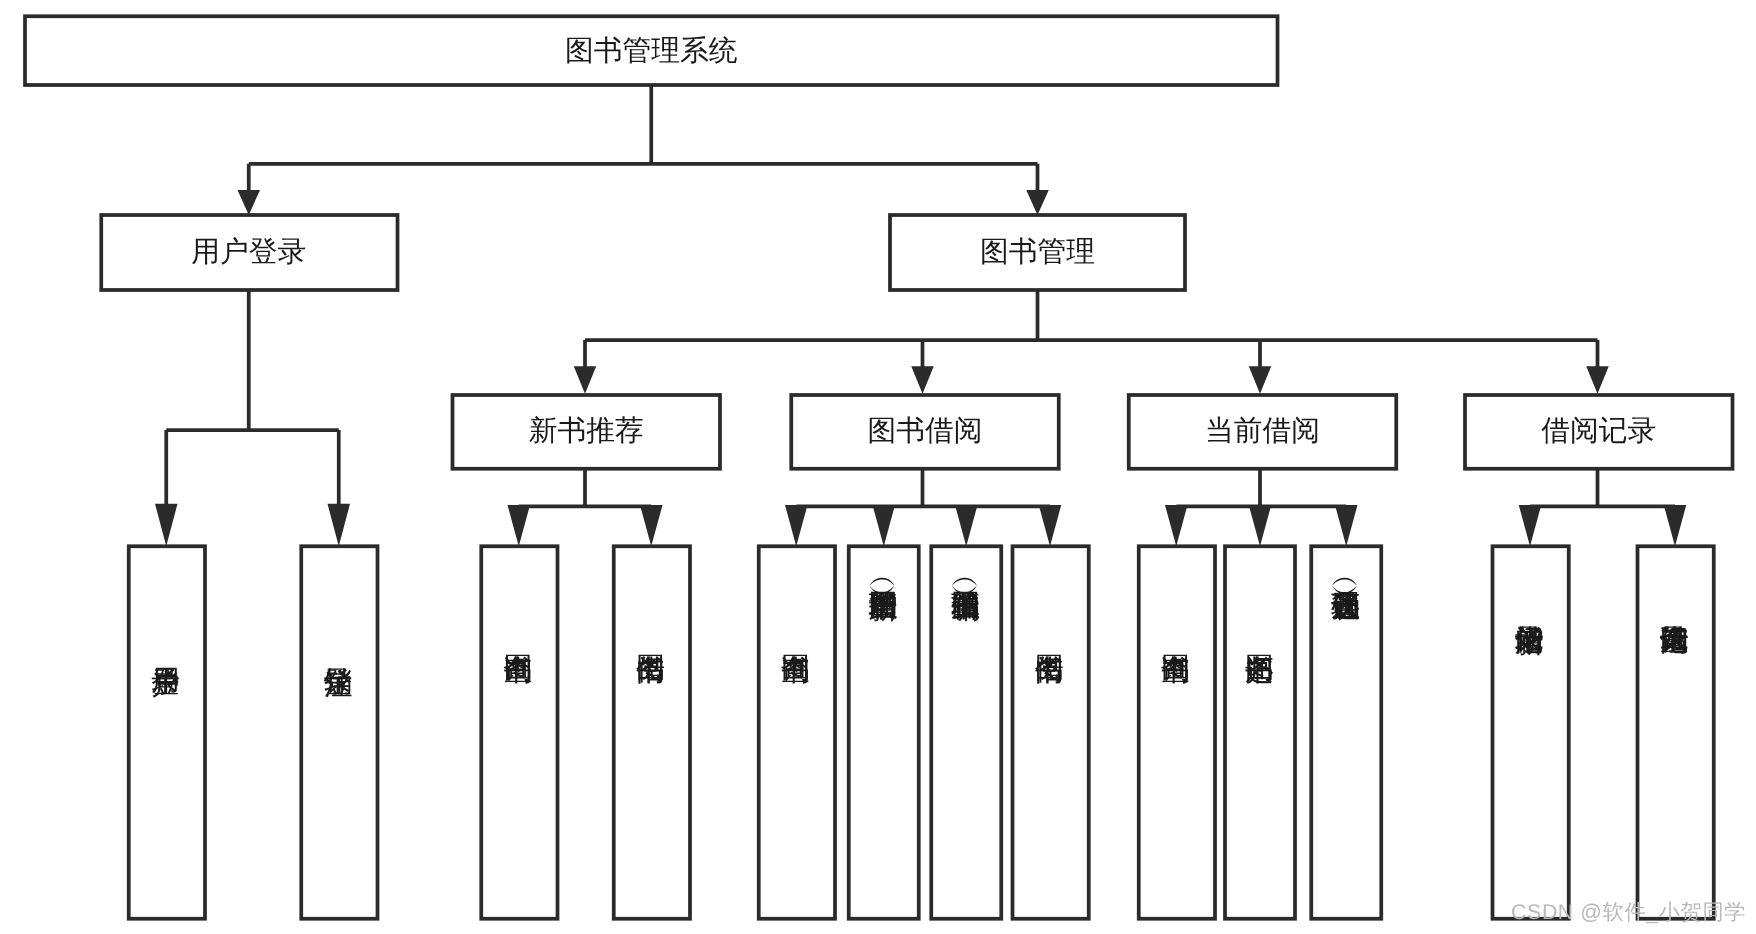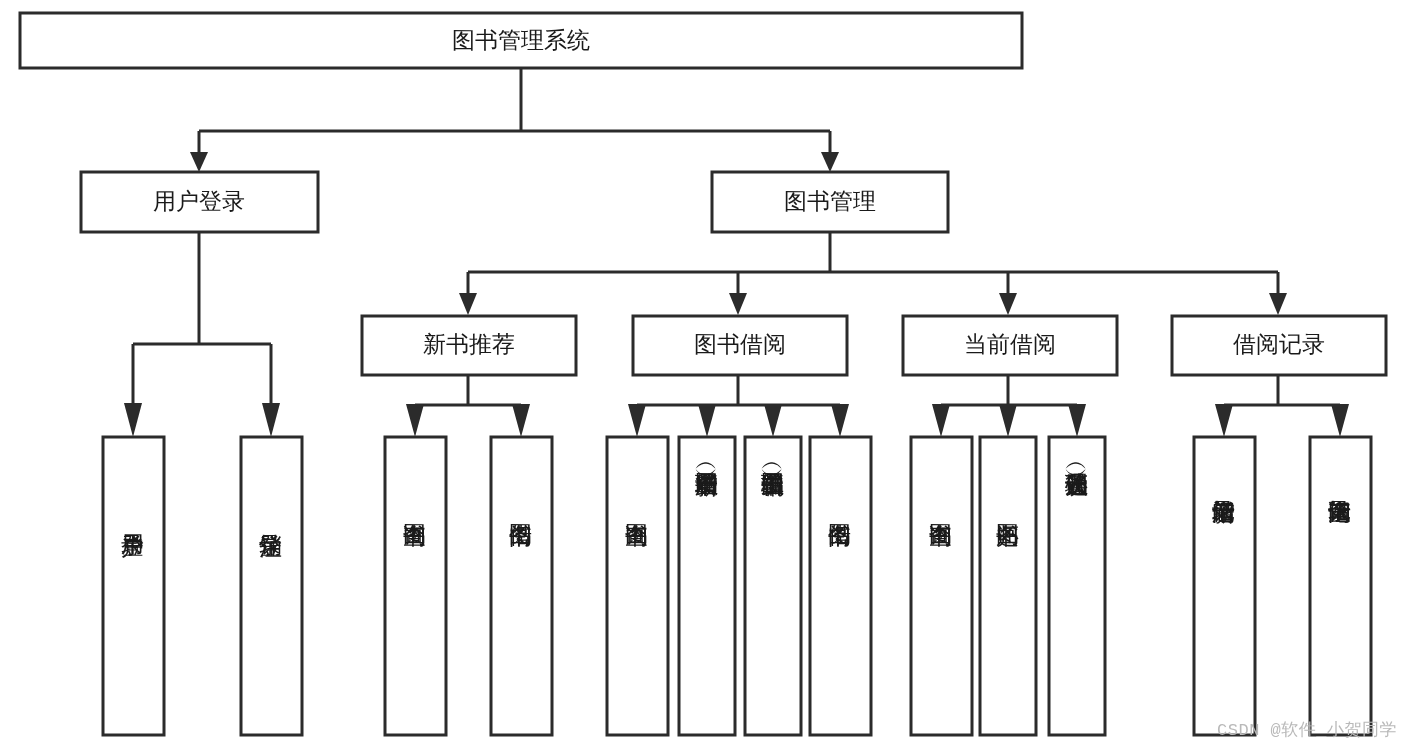--- a/index.html
+++ b/index.html
@@ -49,21 +49,21 @@
   .node-label-vertical {
     font-family: "Liberation Sans", "DejaVu Sans", sans-serif;
     font-size: 23px;
     fill: #1a1a1a;
     text-anchor: middle;
   }
   .watermark {
     position: absolute;
     right: 8px;
     bottom: 6px;
-    font-family: Liberation Mono, monospace;
+    font-family: Liberation Sans, sans-serif;
     font-size: 17px;
     color: #b9b9b9;
     letter-spacing: 0.5px;
     white-space: nowrap;
     pointer-events: none;
   }
 </style>
 </head>
 <body>
 

